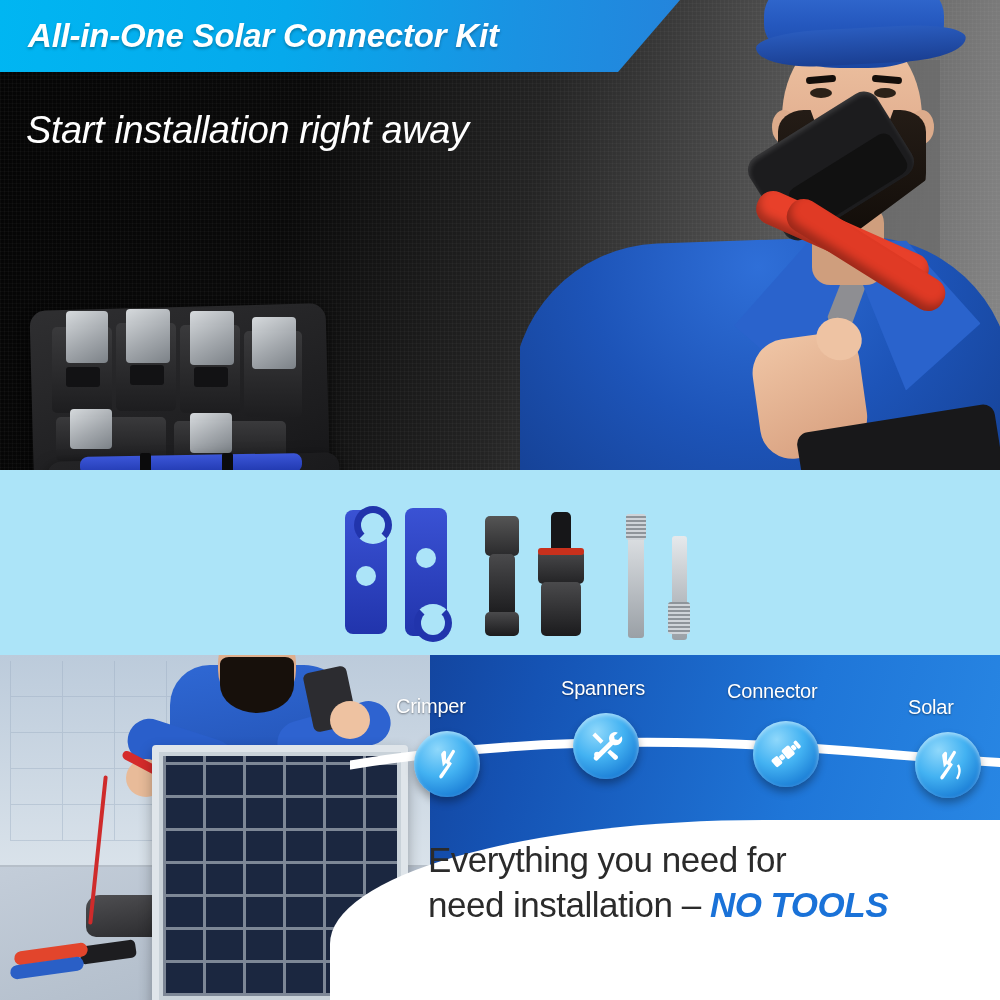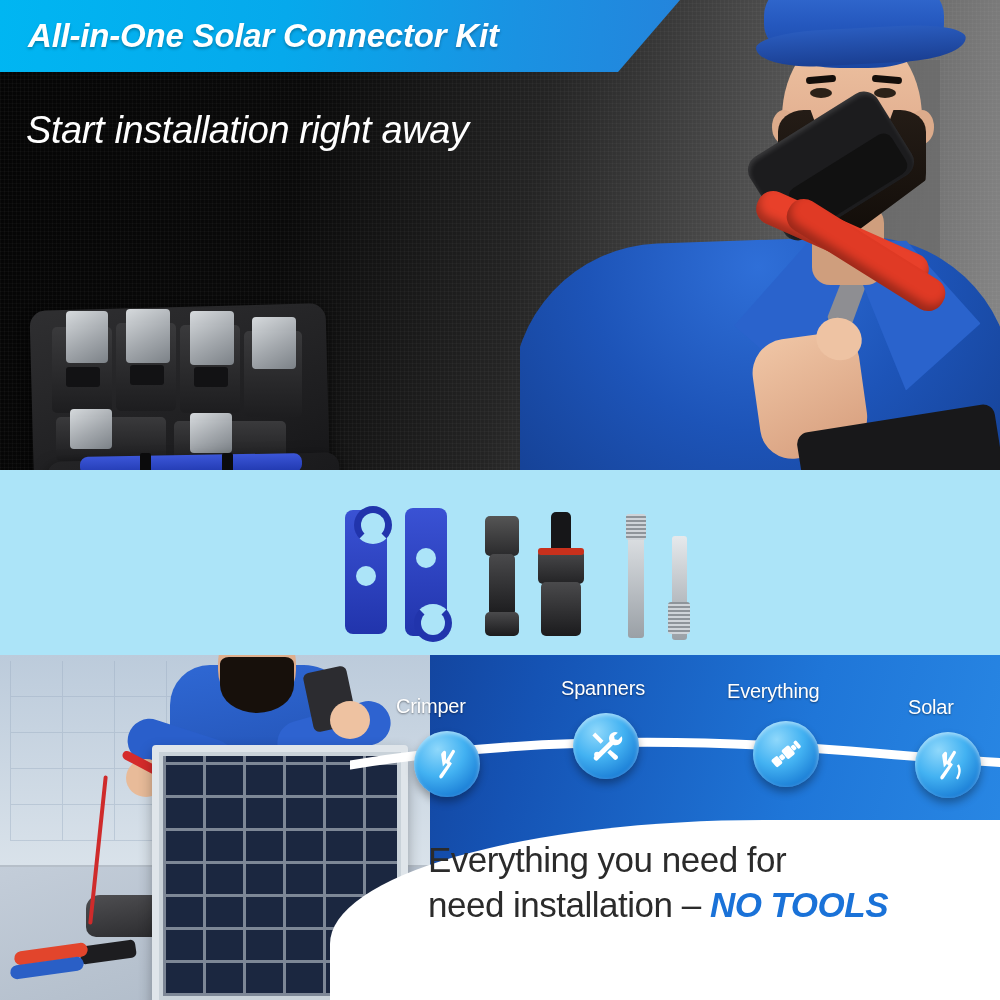--- a/index.html
+++ b/index.html
@@ -318,21 +318,21 @@
     </div>
     <div class="feature" style="left:915px;top:77px;">
       <svg viewBox="0 0 24 24">
         <path d="M15.4 3.2c.9-.6 2 .4 1.5 1.4l-3.3 5.6 1.5 1.5-5.9 8.9c-.5.8-1.7.6-2-.3-.2-.7.1-1.1.5-1.6l4.6-6.4-1.6-1.6 4.7-7.5zM9.5 4.1c.6-.8 1.9-.3 1.9.7l-.1 6.6-1.9 2.2-1.1-7.4c-.1-.8.6-1.5 1.2-2.1z"></path>
         <path d="M17.6 12.4c1.4 2.2 1.2 5-.6 7.9l1.3.8c2.1-3.4 2.3-6.8.6-9.5l-1.3.8z"></path>
       </svg>
     </div>
 
     <div class="f-label" style="left:396px;top:40px;">Crimper</div>
     <div class="f-label" style="left:561px;top:22px;">Spanners</div>
-    <div class="f-label" style="left:727px;top:25px;">Everything</div>
+    <div class="f-label" style="left:727px;top:25px;">Connector</div>
     <div class="f-label" style="left:908px;top:41px;">Solar</div>
   </div>
 
   <div class="tagline">
     <span>Everything you need for</span><br>
     <span>need installation – </span><i>NO TOOLS</i><br>
   </div>
 
 </div>
 

